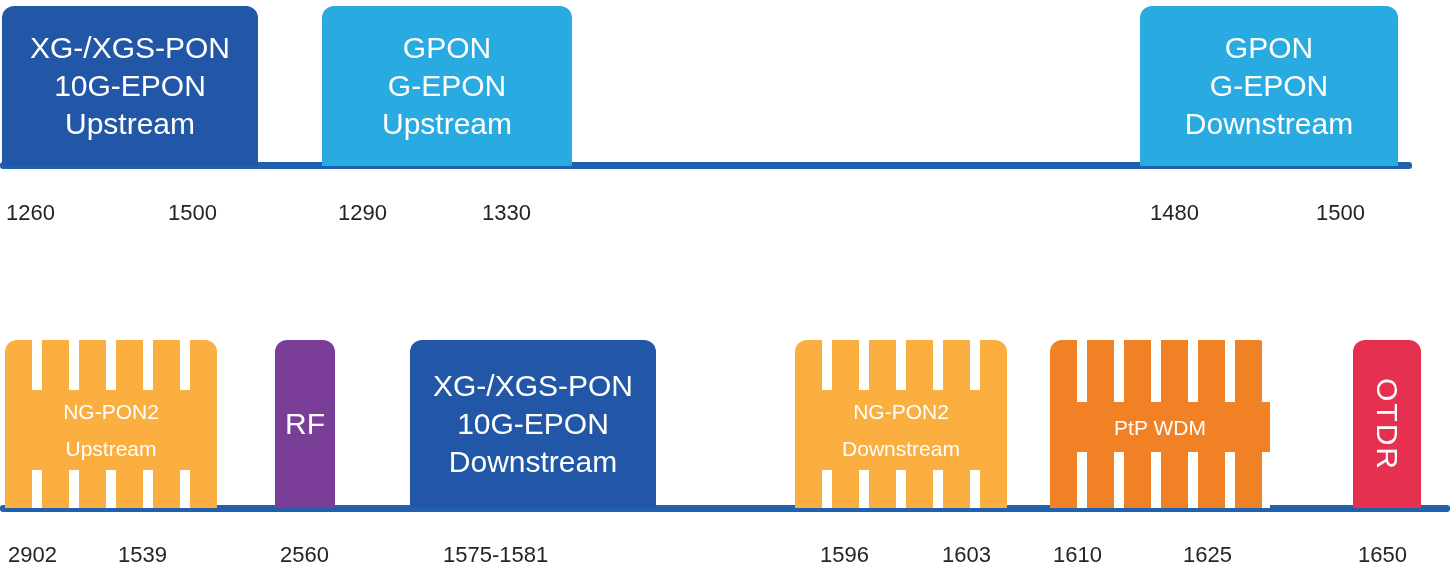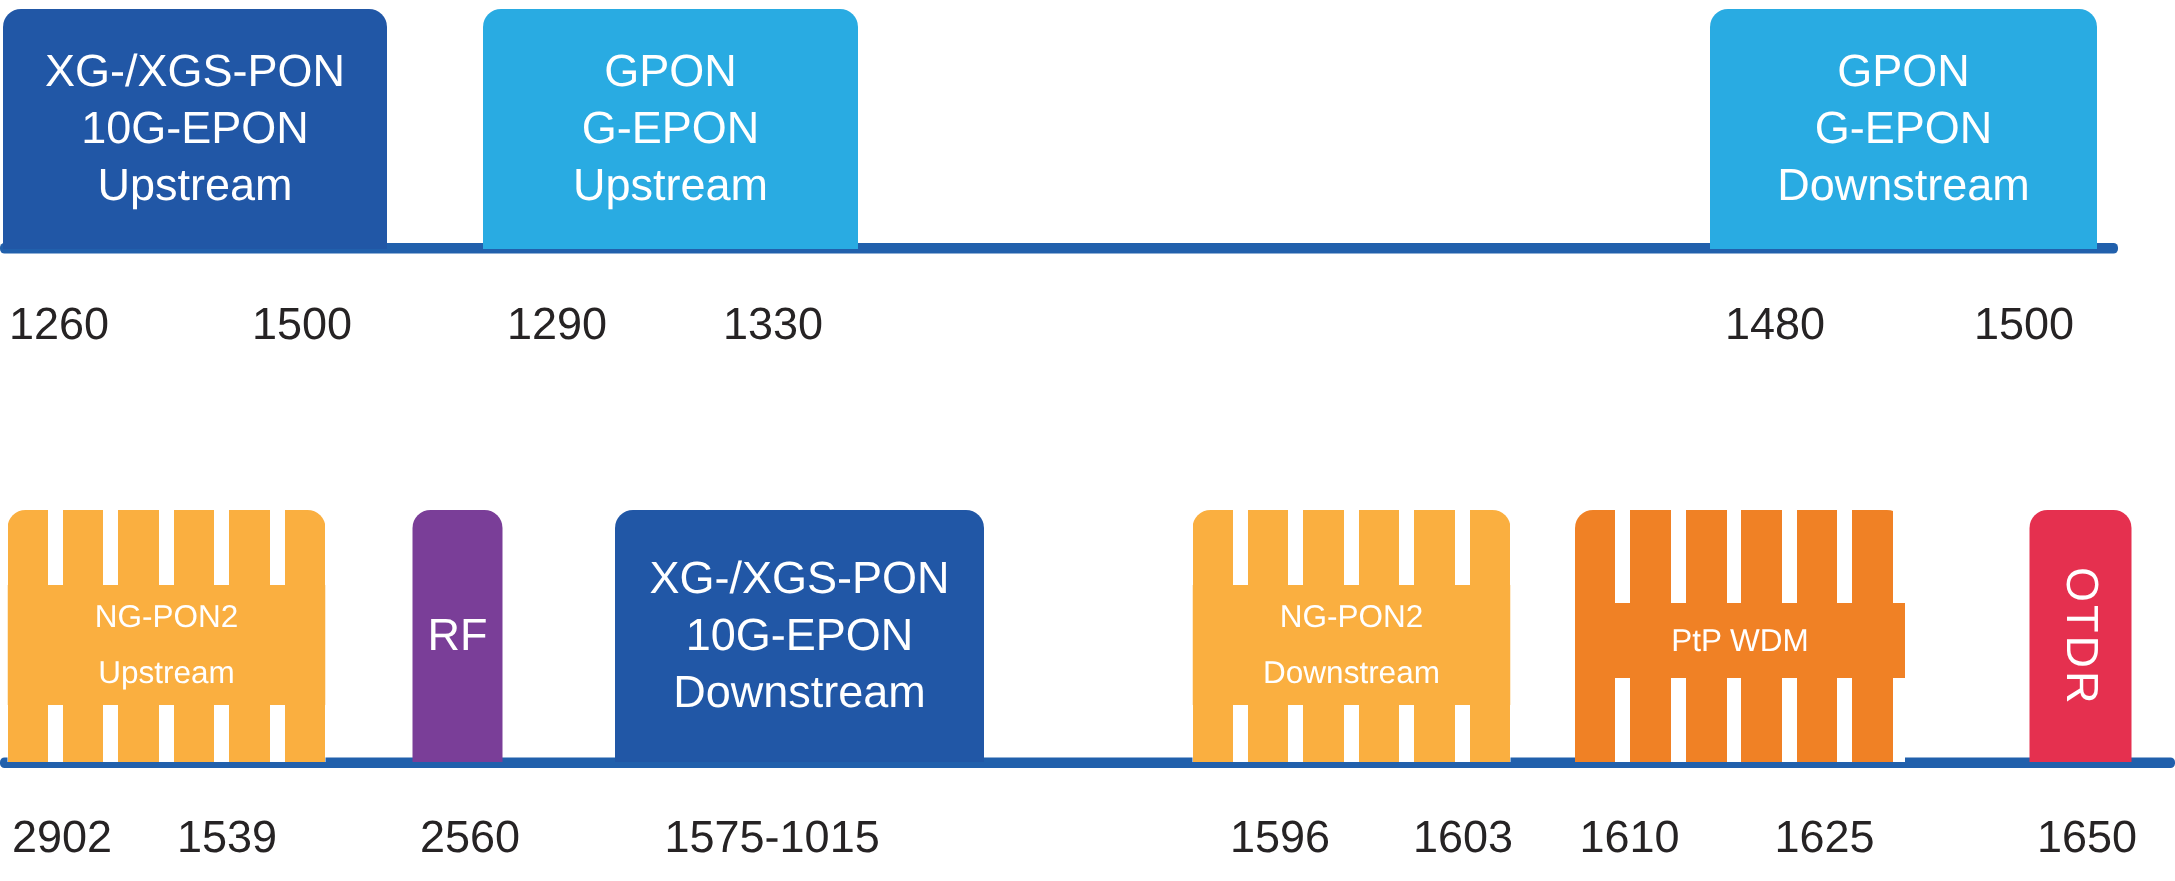--- a/index.html
+++ b/index.html
@@ -42,21 +42,21 @@
   .mid-one-line { top:62px; height:50px; }
 
   .vertical-label {
     position:absolute; inset:0; display:flex; align-items:center; justify-content:center;
   }
   .vertical-label span {
     writing-mode:vertical-rl; font-size:30px; letter-spacing:2px; color:#fff;
   }
 
   .tick {
-    position:absolute; font-size:30px; color:var(--tick-text,#262324);
+    position:absolute; font-size:22px; color:var(--tick-text,#262324);
     white-space:nowrap;
   }
   .tick-top    { top:200px; }
   .tick-bottom { top:542px; }
 </style>
 </head>
 <body>
 
 <div class="canvas">
 
@@ -131,20 +131,20 @@
 
   <div class="band bottom-band fill-red" style="left:1353px; width:68px;">
     <div class="vertical-label">
       <span>OTDR</span>
     </div>
   </div>
 
   <div class="tick tick-bottom" style="left:8px;">2902</div>
   <div class="tick tick-bottom" style="left:118px;">1539</div>
   <div class="tick tick-bottom" style="left:280px;">2560</div>
-  <div class="tick tick-bottom" style="left:443px;">1575-1015</div>
+  <div class="tick tick-bottom" style="left:443px;">1575-1581</div>
   <div class="tick tick-bottom" style="left:820px;">1596</div>
   <div class="tick tick-bottom" style="left:942px;">1603</div>
   <div class="tick tick-bottom" style="left:1053px;">1610</div>
   <div class="tick tick-bottom" style="left:1183px;">1625</div>
   <div class="tick tick-bottom" style="left:1358px;">1650</div>
 
 </div>
 
 </body></html>

